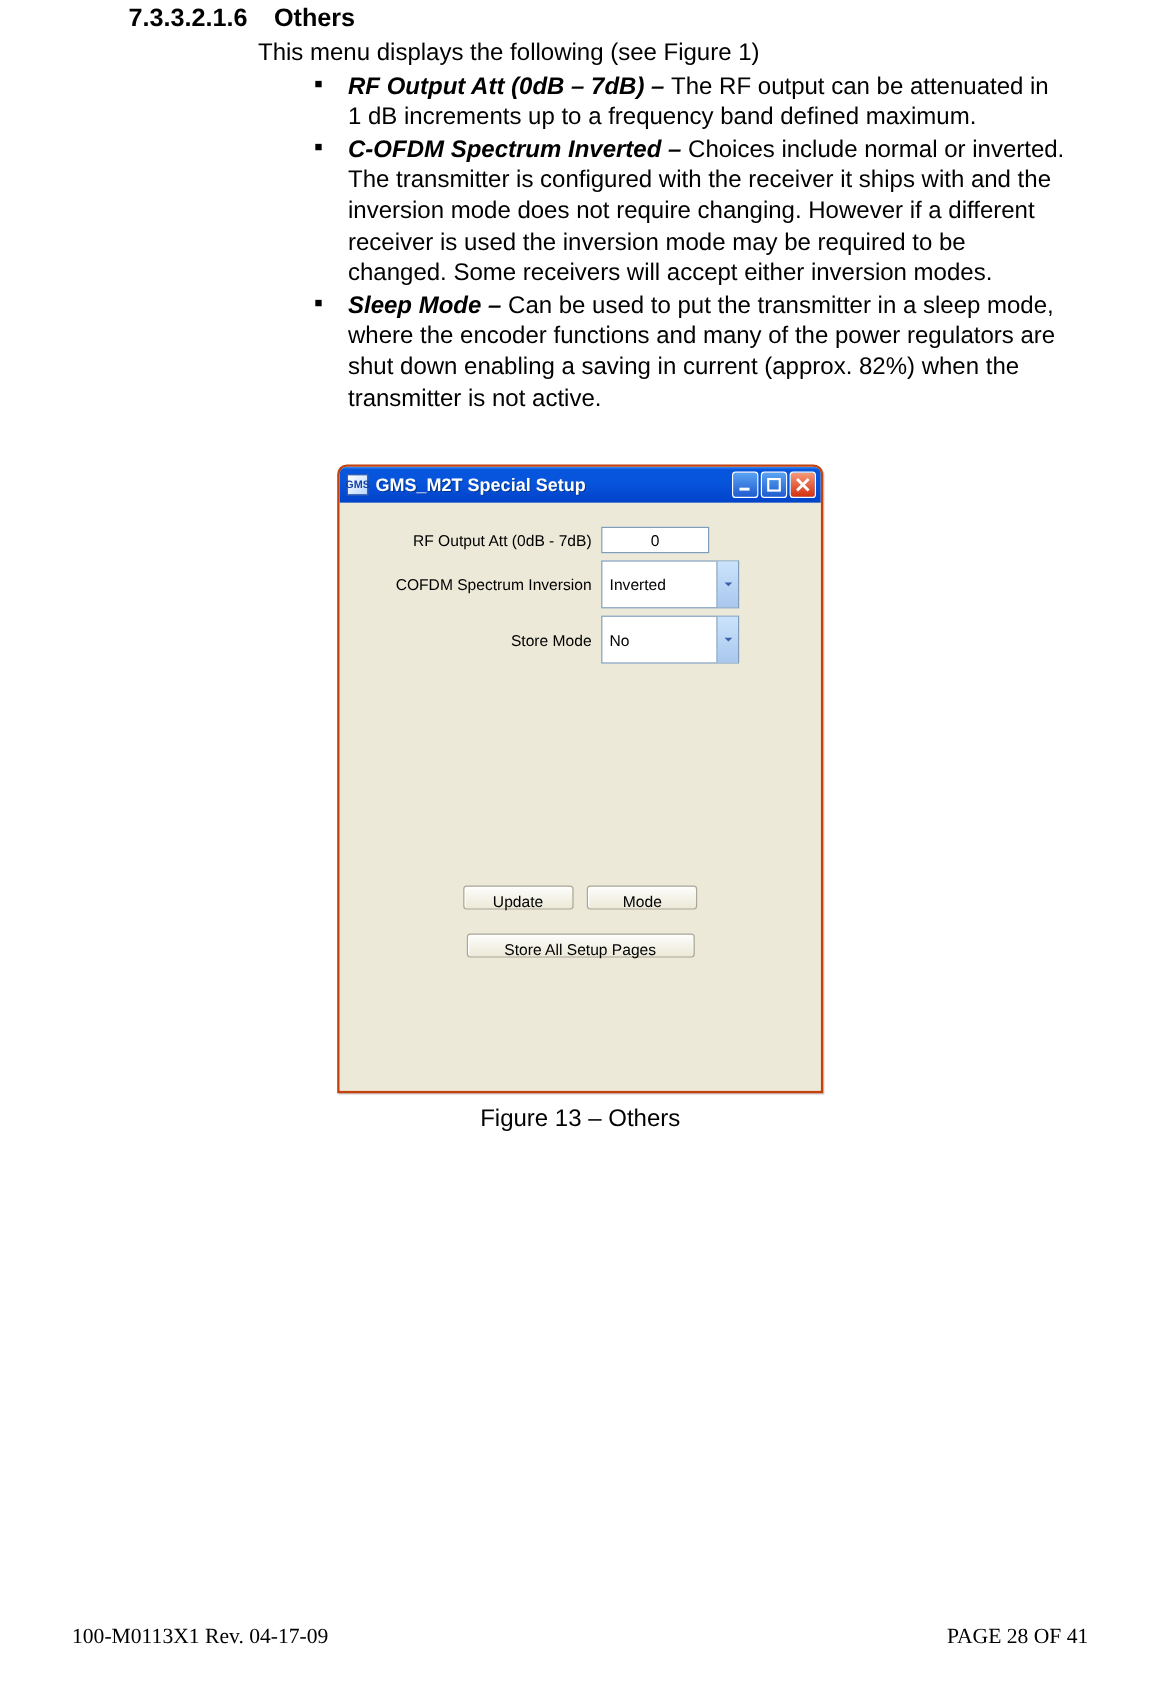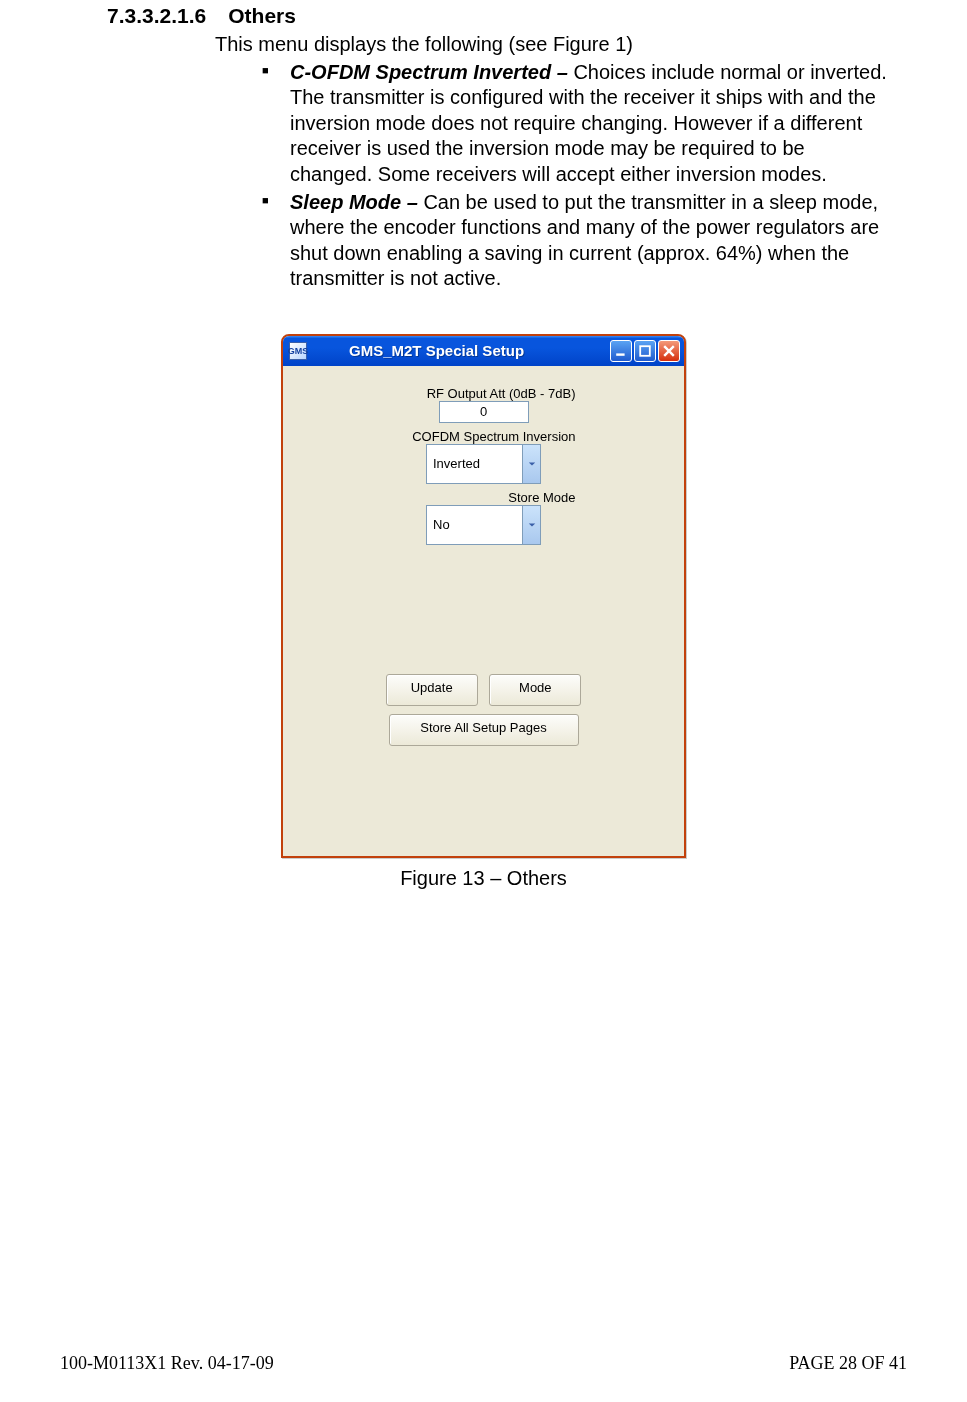--- a/index.html
+++ b/index.html
@@ -74,21 +74,21 @@
       font-size: 15px;
     }
     .xp-appicon {
       width: 18px; height: 18px;
       background: linear-gradient(135deg,#fff,#b9d6ff);
       border: 1px solid #3a5fa8;
       margin-right: 6px;
       display: flex; align-items: center; justify-content: center;
       font-size: 9px; color:#1442a0; font-weight:bold;
     }
-    .xp-title { flex: 1; text-shadow: 1px 1px 0 rgba(0,0,0,0.3); white-space: nowrap; overflow: hidden; margin-left: 36px;}
+    .xp-title { flex: 1; text-shadow: 1px 1px 0 rgba(0,0,0,0.3); white-space: nowrap; overflow: hidden;}
     .xp-winbtns { display: flex; gap: 2px; }
     .xp-winbtn {
       width: 22px; height: 22px;
       border: 1px solid #fff;
       border-radius: 3px;
       display: flex; align-items: center; justify-content: center;
       font-size: 13px; font-weight: bold; color: #fff;
       cursor: pointer;
     }
     .xp-winbtn.min, .xp-winbtn.max {
@@ -102,21 +102,20 @@
     .xp-body {
       background: #ece9d8;
       padding: 20px 18px 70px 18px;
       min-height: 490px;
       position: relative;
     }
     .form-row {
       display: flex;
       align-items: center;
       margin-bottom: 6px;
-      flex-direction: column;
     }
     .form-row label {
       width: 200px;
       text-align: right;
       padding-right: 8px;
       font-family: Tahoma, Arial, sans-serif;
       font-size: 13px;
       color: #000;
     }
     .form-row input[type="text"] {
@@ -157,21 +156,21 @@
     }
     .btn-row2 {
       position: absolute;
       bottom: 110px;
       left: 0; right: 0;
       text-align: center;
     }
     .xp-btn {
       display: inline-block;
       min-width: 92px;
-      height: 32px;
+      height: 20px;
       line-height: 26px;
       padding: 0 14px;
       margin: 0 4px;
       background: linear-gradient(to bottom,#fdfdfb,#ece9d8);
       border: 1px solid #aca899;
       border-radius: 3px;
       font-family: Tahoma, Arial, sans-serif;
       font-size: 13px;
       text-align: center;
       cursor: pointer;
@@ -200,24 +199,27 @@
 <body>
 
 <div class="heading">
   <span class="num">7.3.3.2.1.6</span><span>Others</span>
 </div>
 
 <div class="intro">This menu displays the following (see Figure 1)</div>
 
 <ul class="bullets">
   <li>
+    <span class="bold-italic">RF Output Att (0dB – 7dB)  – </span><span>The RF output can be attenuated in 1 dB increments up to a frequency band defined maximum.</span>
+  </li>
+  <li>
     <span class="bold-italic">C-OFDM Spectrum Inverted – </span><span>Choices include normal or inverted. The transmitter is configured with the receiver it ships with and the inversion mode does not require changing. However if a different receiver is used the inversion mode may be required to be changed. Some receivers will accept either inversion modes.</span>
   </li>
   <li>
-    <span class="bold-italic">Sleep Mode – </span><span>Can be used to put the transmitter in a sleep mode, where the encoder functions and many of the power regulators are shut down enabling a saving in current (approx. 64%) when the transmitter is not active.</span>
+    <span class="bold-italic">Sleep Mode – </span><span>Can be used to put the transmitter in a sleep mode, where the encoder functions and many of the power regulators are shut down enabling a saving in current (approx. 82%) when the transmitter is not active.</span>
   </li>
 </ul>
 
 <div class="figure-wrap">
   <div class="xp-window">
     <div class="xp-titlebar">
       <div class="xp-appicon">GMS</div>
       <div class="xp-title">GMS_M2T Special Setup</div>
       <div class="xp-winbtns">
         <div class="xp-winbtn min">

